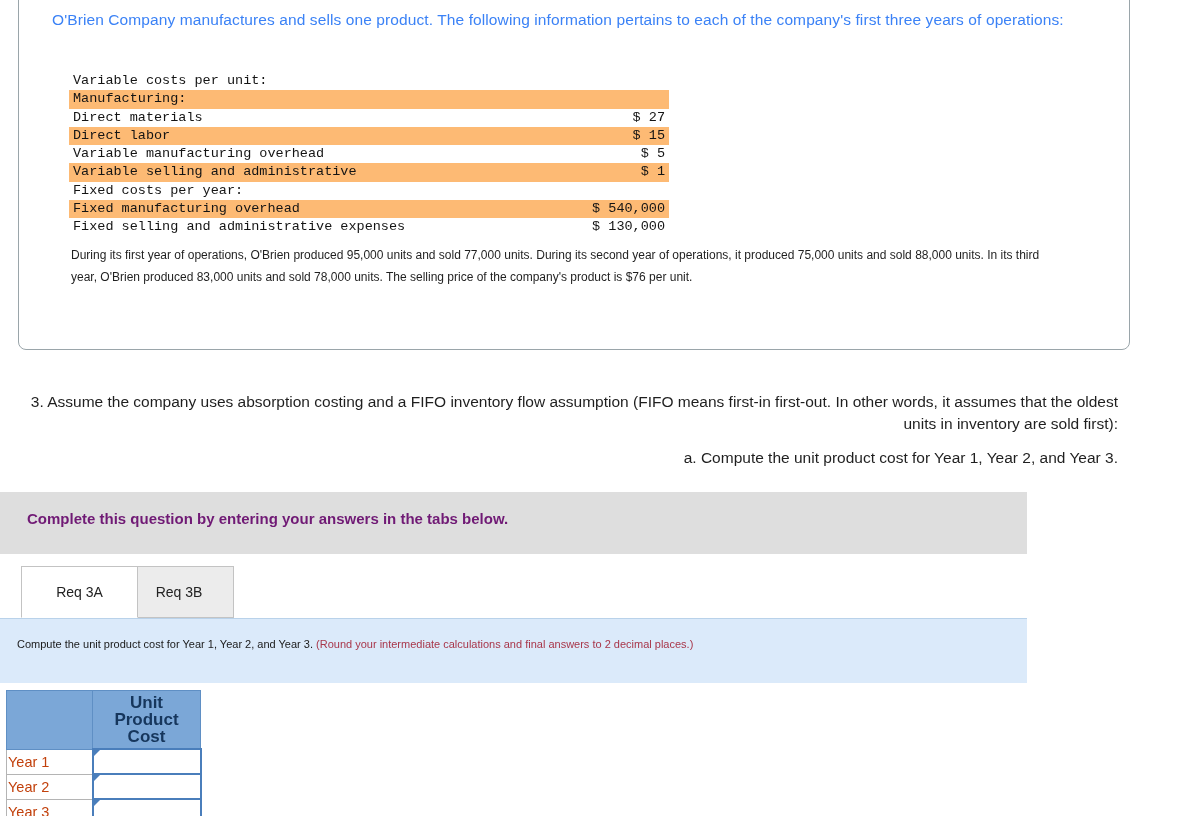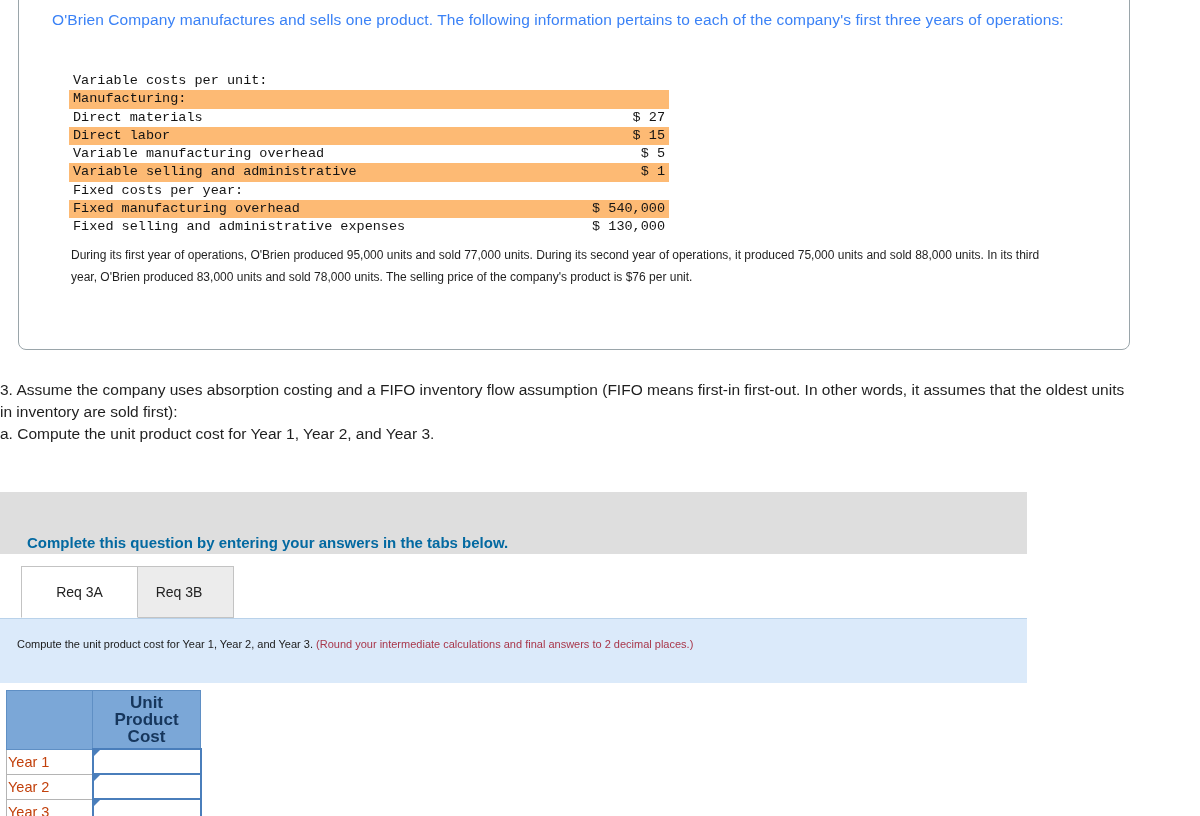--- a/index.html
+++ b/index.html
@@ -82,40 +82,39 @@
   
   .requirement {
     position: absolute;
     left: 0px;
     top: 379px;
     width: 1130px;
     font-size: 15.5px;
     line-height: 22px;
     color: #1f1f1f;
   }
-  .requirement p { margin: 0; }
+  .requirement p { margin: 12px; text-align: right; }
 
   
   .complete-bar {
     position: absolute;
     left: 0px;
     top: 492px;
     width: 1027px;
     height: 62px;
     background: #dedede;
     box-sizing: border-box;
   }
   .complete-bar-text {
     position: absolute;
     left: 27px;
     top: 18px;
     font-size: 15px;
     font-weight: bold;
-    color: #0369a1;
-    margin-top: 24px;
+    color: #701a75;
   }
 
   
   .tabs {
     position: absolute;
     left: 5px;
     top: 566px;
     height: 52px;
   }
   .tab {

